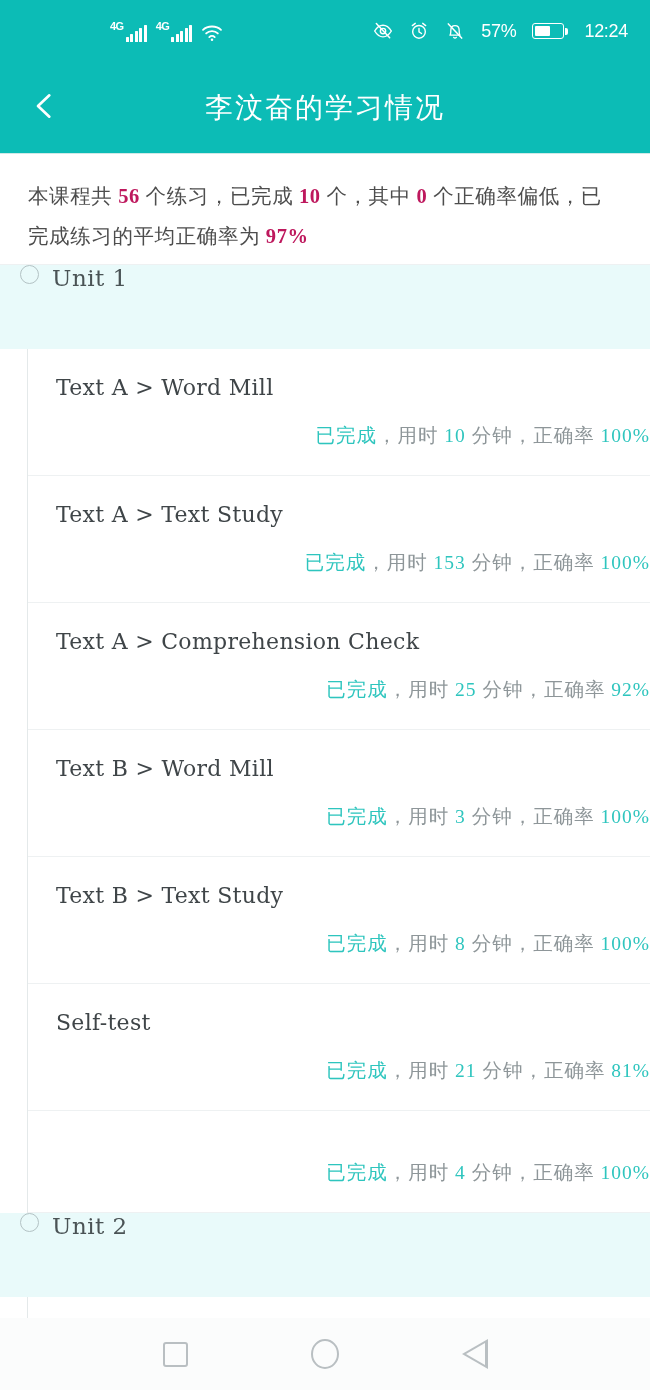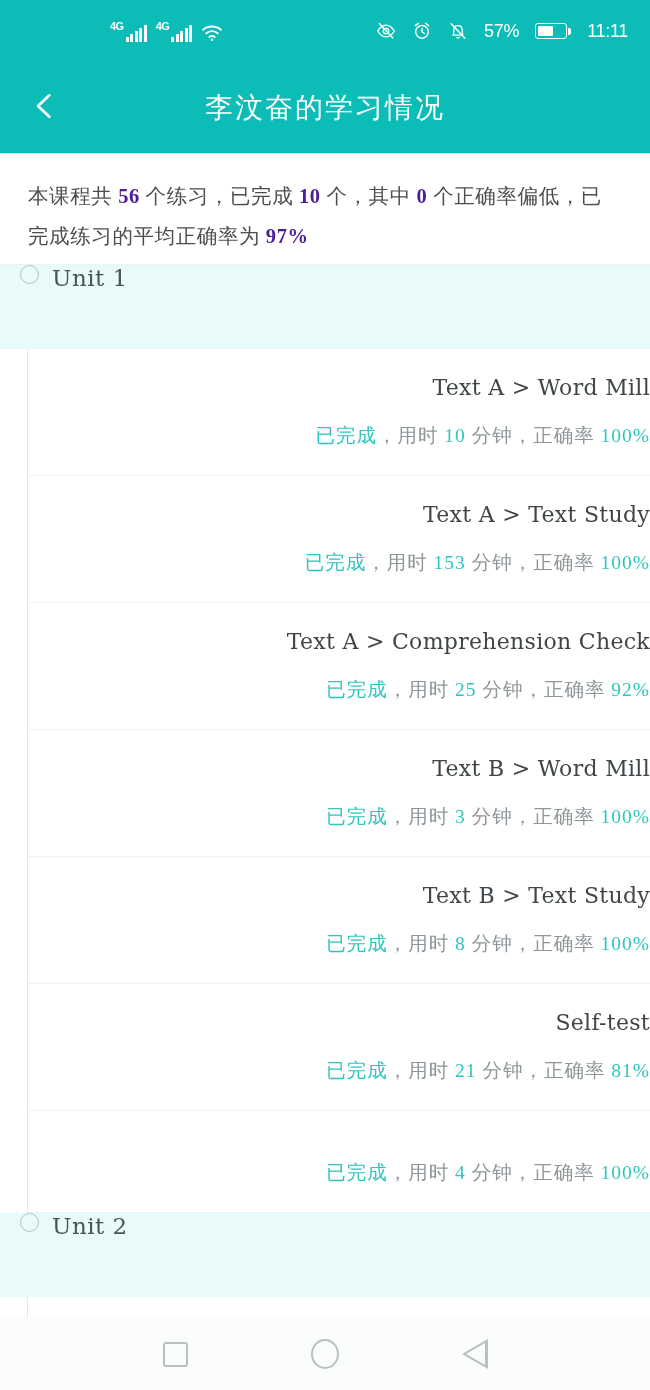--- a/index.html
+++ b/index.html
@@ -51,40 +51,40 @@
               display:flex; align-items:center; justify-content:center; cursor:pointer; }
   .appbar-title { width:100%; text-align:center; color:#ffffff; font-size:28px;
                   letter-spacing:2px; font-family:"DejaVu Serif",serif; }
 
   
   .summary {
     flex:0 0 111px; background:#ffffff; padding:22px 28px 0 28px;
     font-size:20.5px; line-height:40px; color:#4d4d4d; letter-spacing:.6px;
     border-bottom:1px solid #eef1f2;
   }
-  .summary .hl { color:#4c1d95; font-weight:700; }
+  .summary .hl { color:#be185d; font-weight:700; }
 
   
   .list { flex:1 1 auto; overflow:hidden; position:relative; background:#ffffff; }
   .rail { position:absolute; left:27px; top:0; bottom:0; width:1px; background:#e4e9ea; }
 
   .unit-header {
     background:#e9fafa; height:84px; display:flex; align-items:flex-start;
     padding-left:20px; position:relative; cursor:pointer;
   }
   .unit-circle { width:19px; height:19px; border:1.6px solid #b3c2c4; border-radius:50%;
                  background:#e9fafa; flex:0 0 19px; }
   .unit-label { margin-left:13px; font-size:23px; color:#4a5355; letter-spacing:.5px;
                 font-family:"DejaVu Serif",serif; }
 
   .item { margin-left:28px; padding:26px 0 26px 28px; border-bottom:1px solid #eef1f2;
           background:#fff; cursor:pointer; }
   .item:last-child { border-bottom:none; }
   .item-title { font-size:22px; color:#3f4548; letter-spacing:.3px;
-                font-family:"DejaVu Serif",serif;text-align:right; }
+                font-family:"DejaVu Serif",serif; }
   .item-status { margin-top:22px; font-size:19.5px; color:#8e9699; letter-spacing:1px;text-align:right; }
   .item-status .tl { color:#2ec5be; }
 
   
   .navbar { flex:0 0 72px; height:72px; background:#fbfcfc;
             display:flex; align-items:center; justify-content:space-around;
             padding:0 100px; }
   .nav-btn { width:44px; height:44px; display:flex; align-items:center;
              justify-content:center; cursor:pointer; }
   .nav-square { width:25px; height:25px; border:2px solid #b9bfc2; border-radius:3px; }
@@ -152,21 +152,21 @@
         <svg viewBox="0 0 24 24" width="20" height="20">
           <path d="M6 17 L18 17 C17 16 17 14.5 17 11 C17 8 15.2 5.5 12 5.5 C8.8 5.5 7 8 7 11 C7 14.5 7 16 6 17Z" stroke="#fff" stroke-width="1.6" fill="none" stroke-linejoin="round"></path>
           <path d="M10.4 19.6 C11.3 20.6 12.7 20.6 13.6 19.6" stroke="#fff" stroke-width="1.6" fill="none" stroke-linecap="round"></path>
           <path d="M4 3.5 L20 20.5" stroke="#fff" stroke-width="1.8" stroke-linecap="round"></path>
         </svg>
       </span>
       <span class="sb-pct">57%</span>
       <span class="batt">
           <span class="fill"></span>
         </span>
-      <span class="sb-time">11:11</span>
+      <span class="sb-time">12:24</span>
     </div>
   </div>
 
   <div class="appbar">
     <div class="back-btn">
       <span>
         <svg viewBox="0 0 24 24" width="32" height="32">
           <path d="M16 4 L7.5 12 L16 20" stroke="#ffffff" stroke-width="2" fill="none" stroke-linecap="round" stroke-linejoin="round"></path>
         </svg>
       </span>

